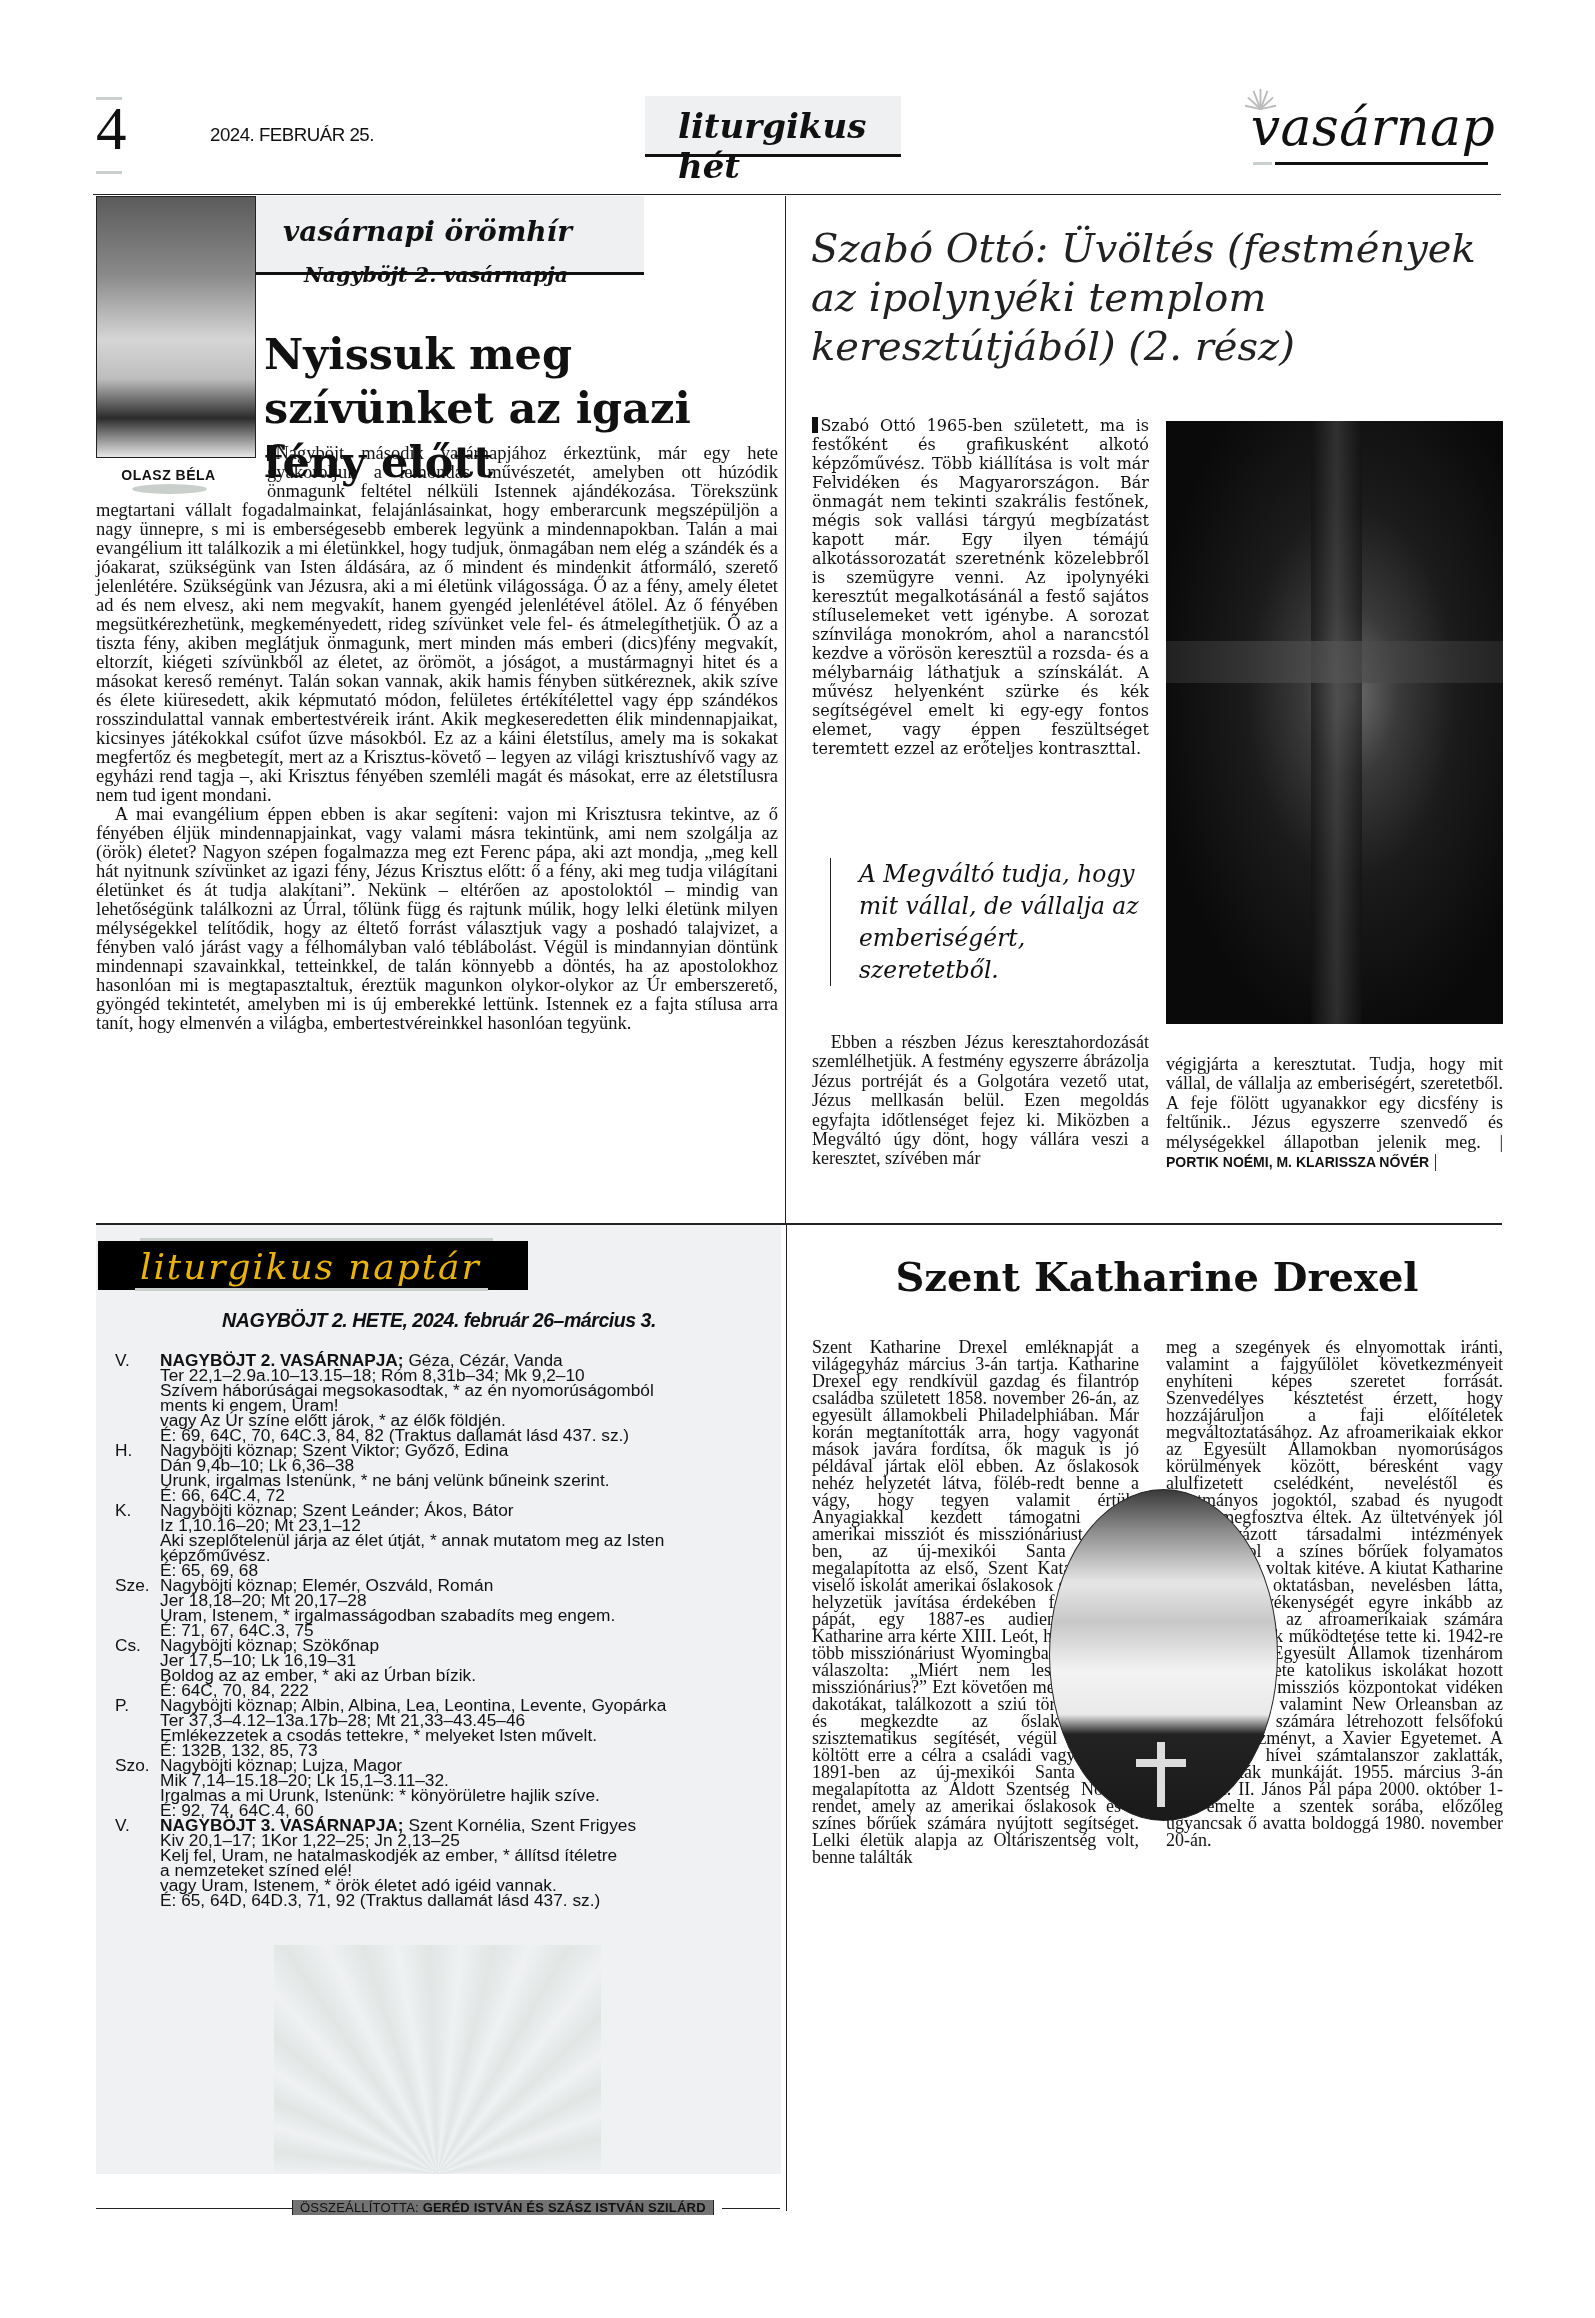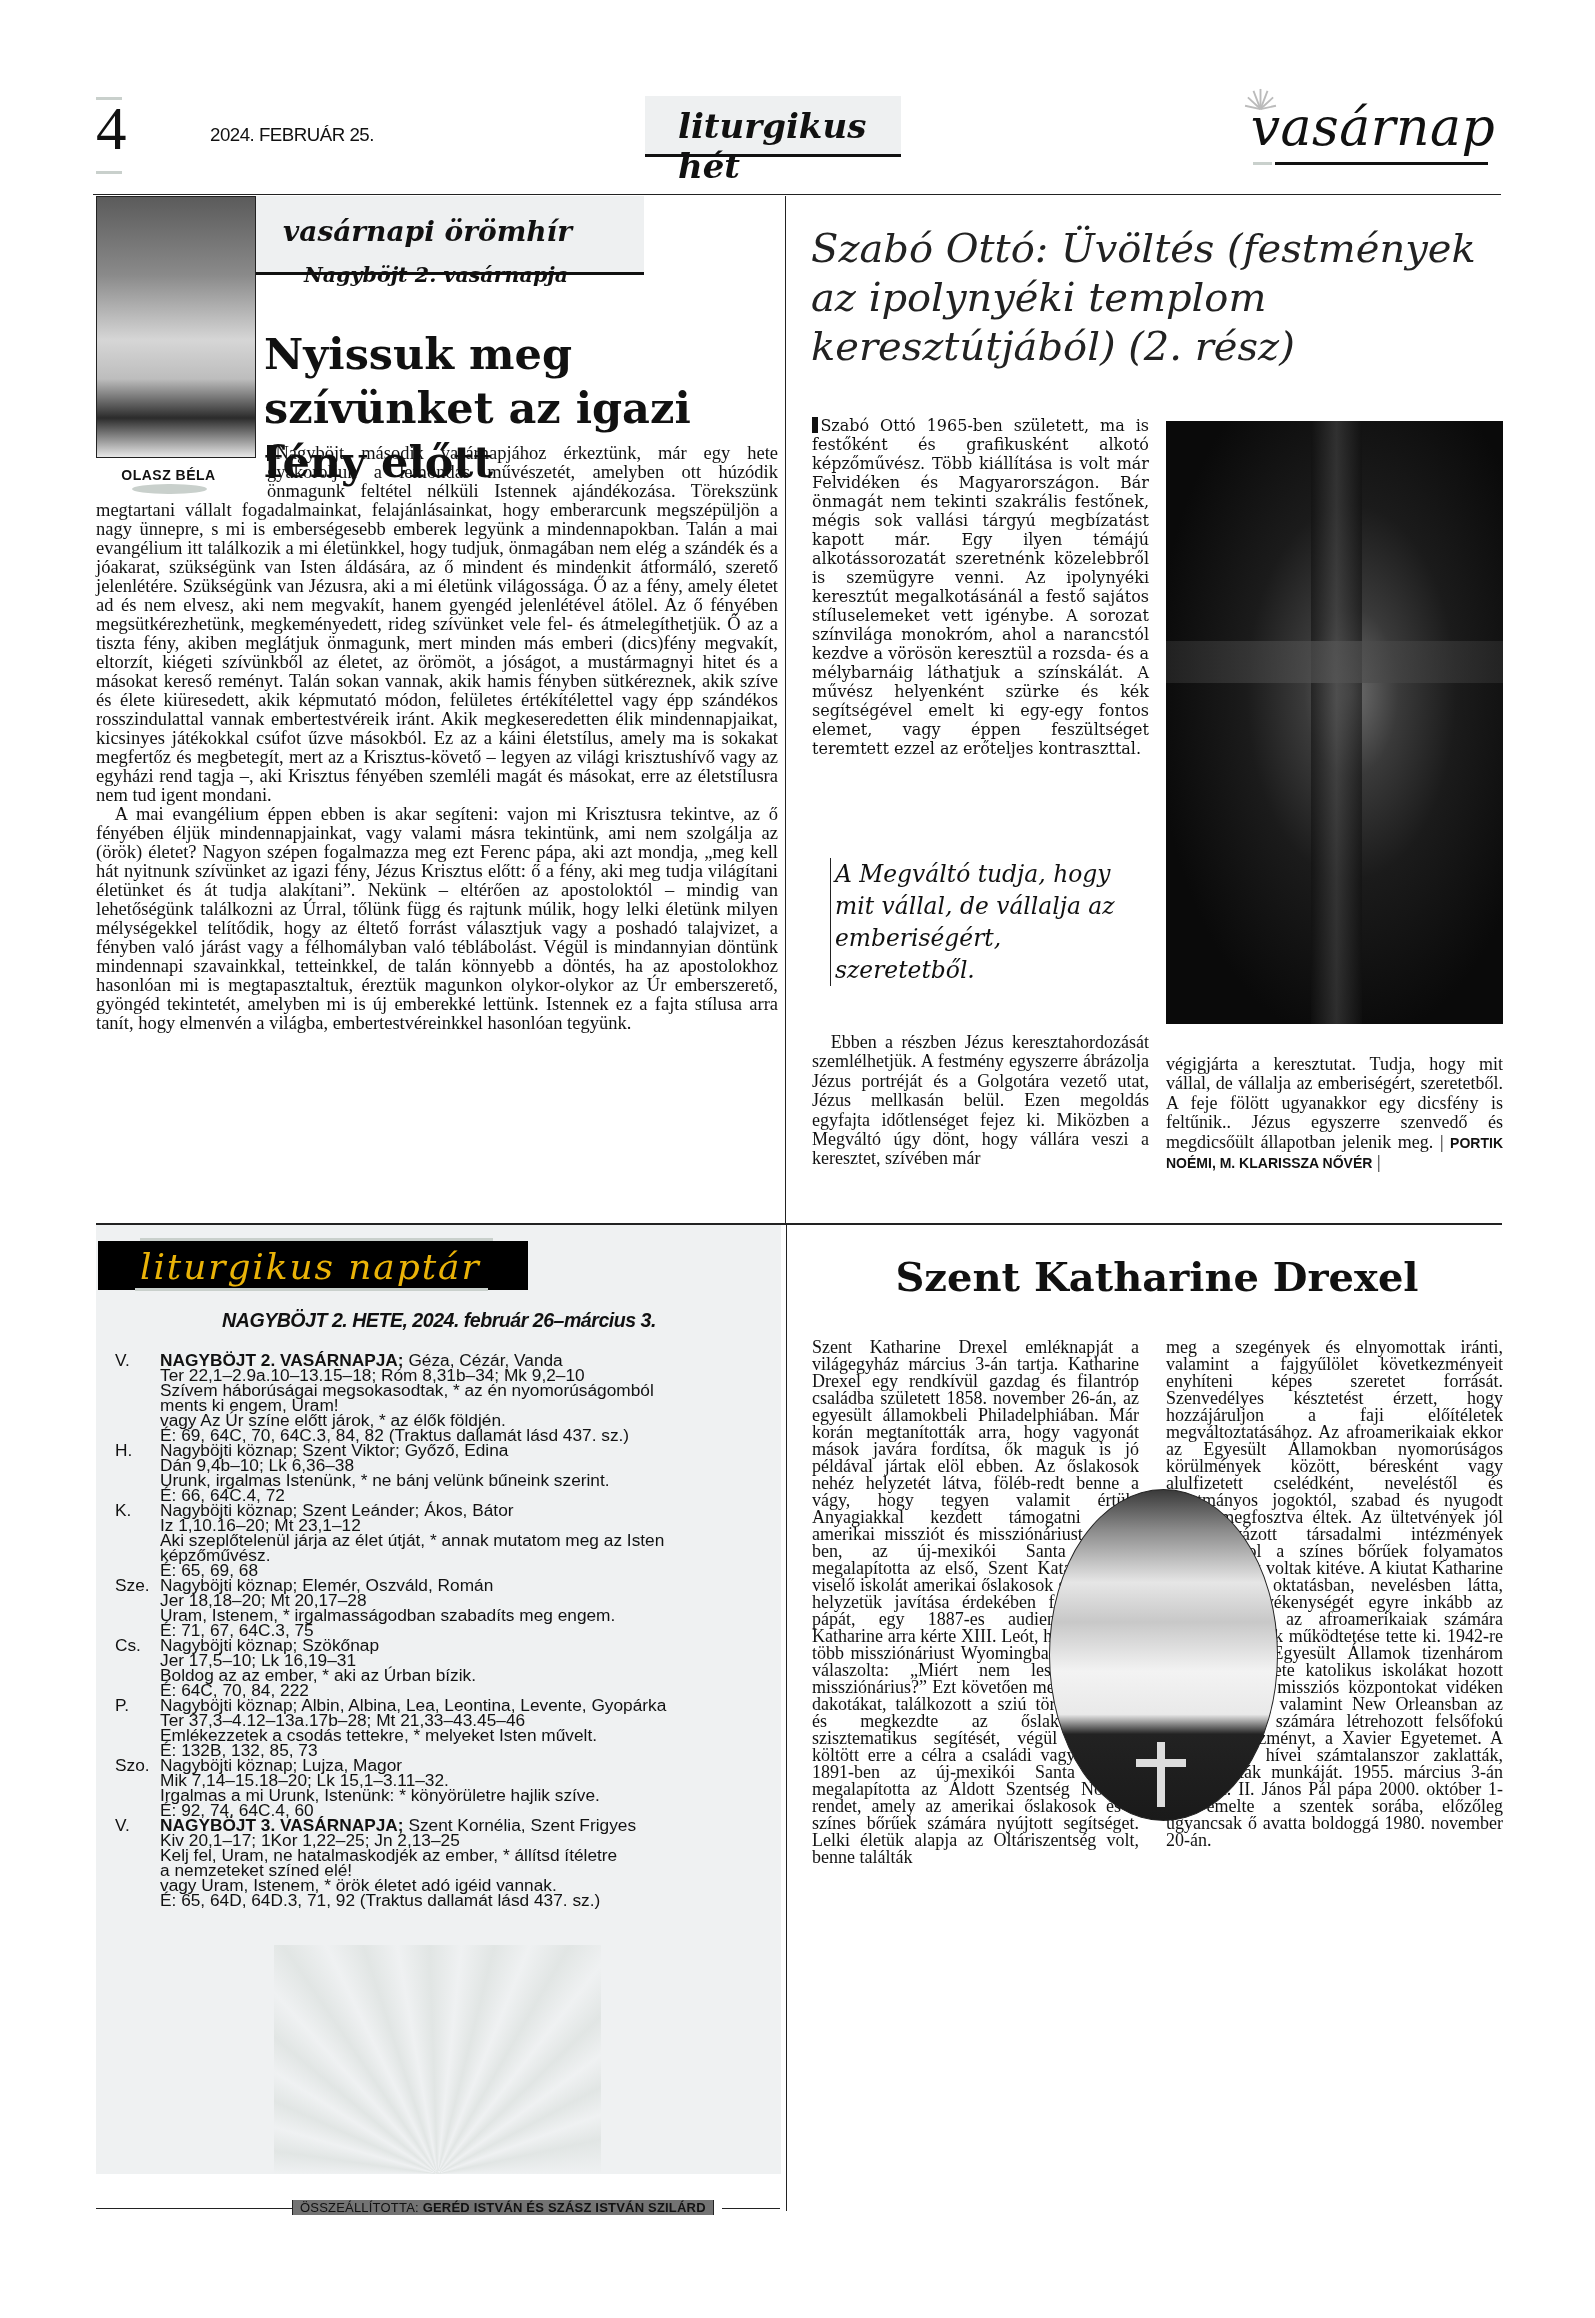--- a/index.html
+++ b/index.html
@@ -30,21 +30,21 @@
   .float-spacer { float:left; width:171px; height:56px; }
   .block-mark { display:inline-block; width:5.6px; height:16px; background:#111; margin-right:2.8px; vertical-align:-1.9px; }
   .vsep { left:785px; top:196px; width:0.9px; height:1028px; background:#222; }
   
   .r-title { left:811px; top:224px; width:692px; font-family:"DejaVu Serif", serif; font-style:italic; font-size:40px; line-height:49px; color:#222; }
   .r-body { left:812px; top:416px; width:337px; font-family:"DejaVu Serif", serif; font-size:16px; line-height:19px; text-align:justify; }
   .r-body p { margin:0; }
   .painting { left:1166px; top:421px; width:337px; height:603px; background:radial-gradient(ellipse at 55% 45%, #6e6e6e 0%, #3a3a3a 18%, #1b1b1b 40%, #0a0a0a 75%); }
   .painting .beam { position:absolute; left:0; top:220px; width:337px; height:42px; background:linear-gradient(90deg,#2a2a2a,#555,#2a2a2a); opacity:.7; }
   .painting .post { position:absolute; left:145px; top:0; width:51px; height:603px; background:linear-gradient(90deg,#111,#444,#111); opacity:.6; }
-  .quote { left:830px; top:858px; width:299px; border-left:1.4px solid #222; padding-left:4px; font-family:"DejaVu Serif", serif; font-style:italic; font-size:23.4px; line-height:32px; }
+  .quote { left:830px; top:858px; width:299px; border-left:1.4px solid #222; padding-left:28px; font-family:"DejaVu Serif", serif; font-style:italic; font-size:23.4px; line-height:32px; }
   .r-body2 { left:812px; top:1033px; width:337px; font-family:"Liberation Serif", serif; font-size:18px; line-height:19.4px; text-align:justify; }
   .r-body2 p { margin:0; text-indent:18.7px; }
   .r-body3 { left:1166px; top:1055px; width:337px; font-family:"Liberation Serif", serif; font-size:18px; line-height:19.4px; text-align:justify; }
   .r-body3 p { margin:0; }
   .sig { font-family:"Liberation Sans", sans-serif; font-weight:bold; font-size:14px; }
   .hline-mid { left:96px; top:1223px; width:1406px; height:1.9px; background:#222; }
   
   .cal-bg { left:96px; top:1225px; width:685px; height:949px; background:#eff1f2; }
   .cal-bg .star { position:absolute; left:178px; top:720px; width:327px; height:229px; opacity:.55;
      background:conic-gradient(from 270deg at 50% 100%, transparent 0deg, #d6dcd9 8deg, transparent 16deg, #d6dcd9 24deg, transparent 32deg, #d6dcd9 40deg, transparent 48deg, #d6dcd9 56deg, transparent 64deg, #d6dcd9 72deg, transparent 80deg, #d6dcd9 88deg, transparent 96deg, #d6dcd9 104deg, transparent 112deg, #d6dcd9 120deg, transparent 128deg, #d6dcd9 136deg, transparent 144deg, #d6dcd9 152deg, transparent 160deg, #d6dcd9 168deg, transparent 180deg, transparent 360deg); }
@@ -122,21 +122,21 @@
 </div>
 <div class="abs painting">
     <div class="post"></div>
     <div class="beam"></div>
   </div>
 <div class="abs quote">A Megváltó tudja, hogy mit vállal, de vállalja az emberiségért, szeretetből.</div>
 <div class="abs r-body2">
     <p>Ebben a részben Jézus keresztahordozását szemlélhetjük. A festmény egyszerre ábrázolja Jézus portréját és a Golgotára vezető utat, Jézus mellkasán belül. Ezen megoldás egyfajta időtlenséget fejez ki. Miközben a Megváltó úgy dönt, hogy vállára veszi a keresztet, szívében már</p>
   </div>
 <div class="abs r-body3">
-  <p><span>végigjárta a keresztutat. Tudja, hogy mit vállal, de vállalja az emberiségért, szeretetből. A feje fölött ugyanakkor egy dicsfény is feltűnik.. Jézus egyszerre szenvedő és megdicsőült állapotban jelenik meg. |</span> <span class="sig">PORTIK NOÉMI, M. KLARISSZA NŐVÉR</span> <span>|</span></p>
+  <p><span>végigjárta a keresztutat. Tudja, hogy mit vállal, de vállalja az emberiségért, szeretetből. A feje fölött ugyanakkor egy dicsfény is feltűnik.. Jézus egyszerre szenvedő és mélységekkel állapotban jelenik meg. |</span> <span class="sig">PORTIK NOÉMI, M. KLARISSZA NŐVÉR</span> <span>|</span></p>
 </div>
 
 <div class="abs hline-mid"></div>
 
 <div class="abs cal-bg">
     <div class="star"></div>
   </div>
 <div class="abs cal-tab">
   <div class="g1"></div>
     <div class="g2"></div>

